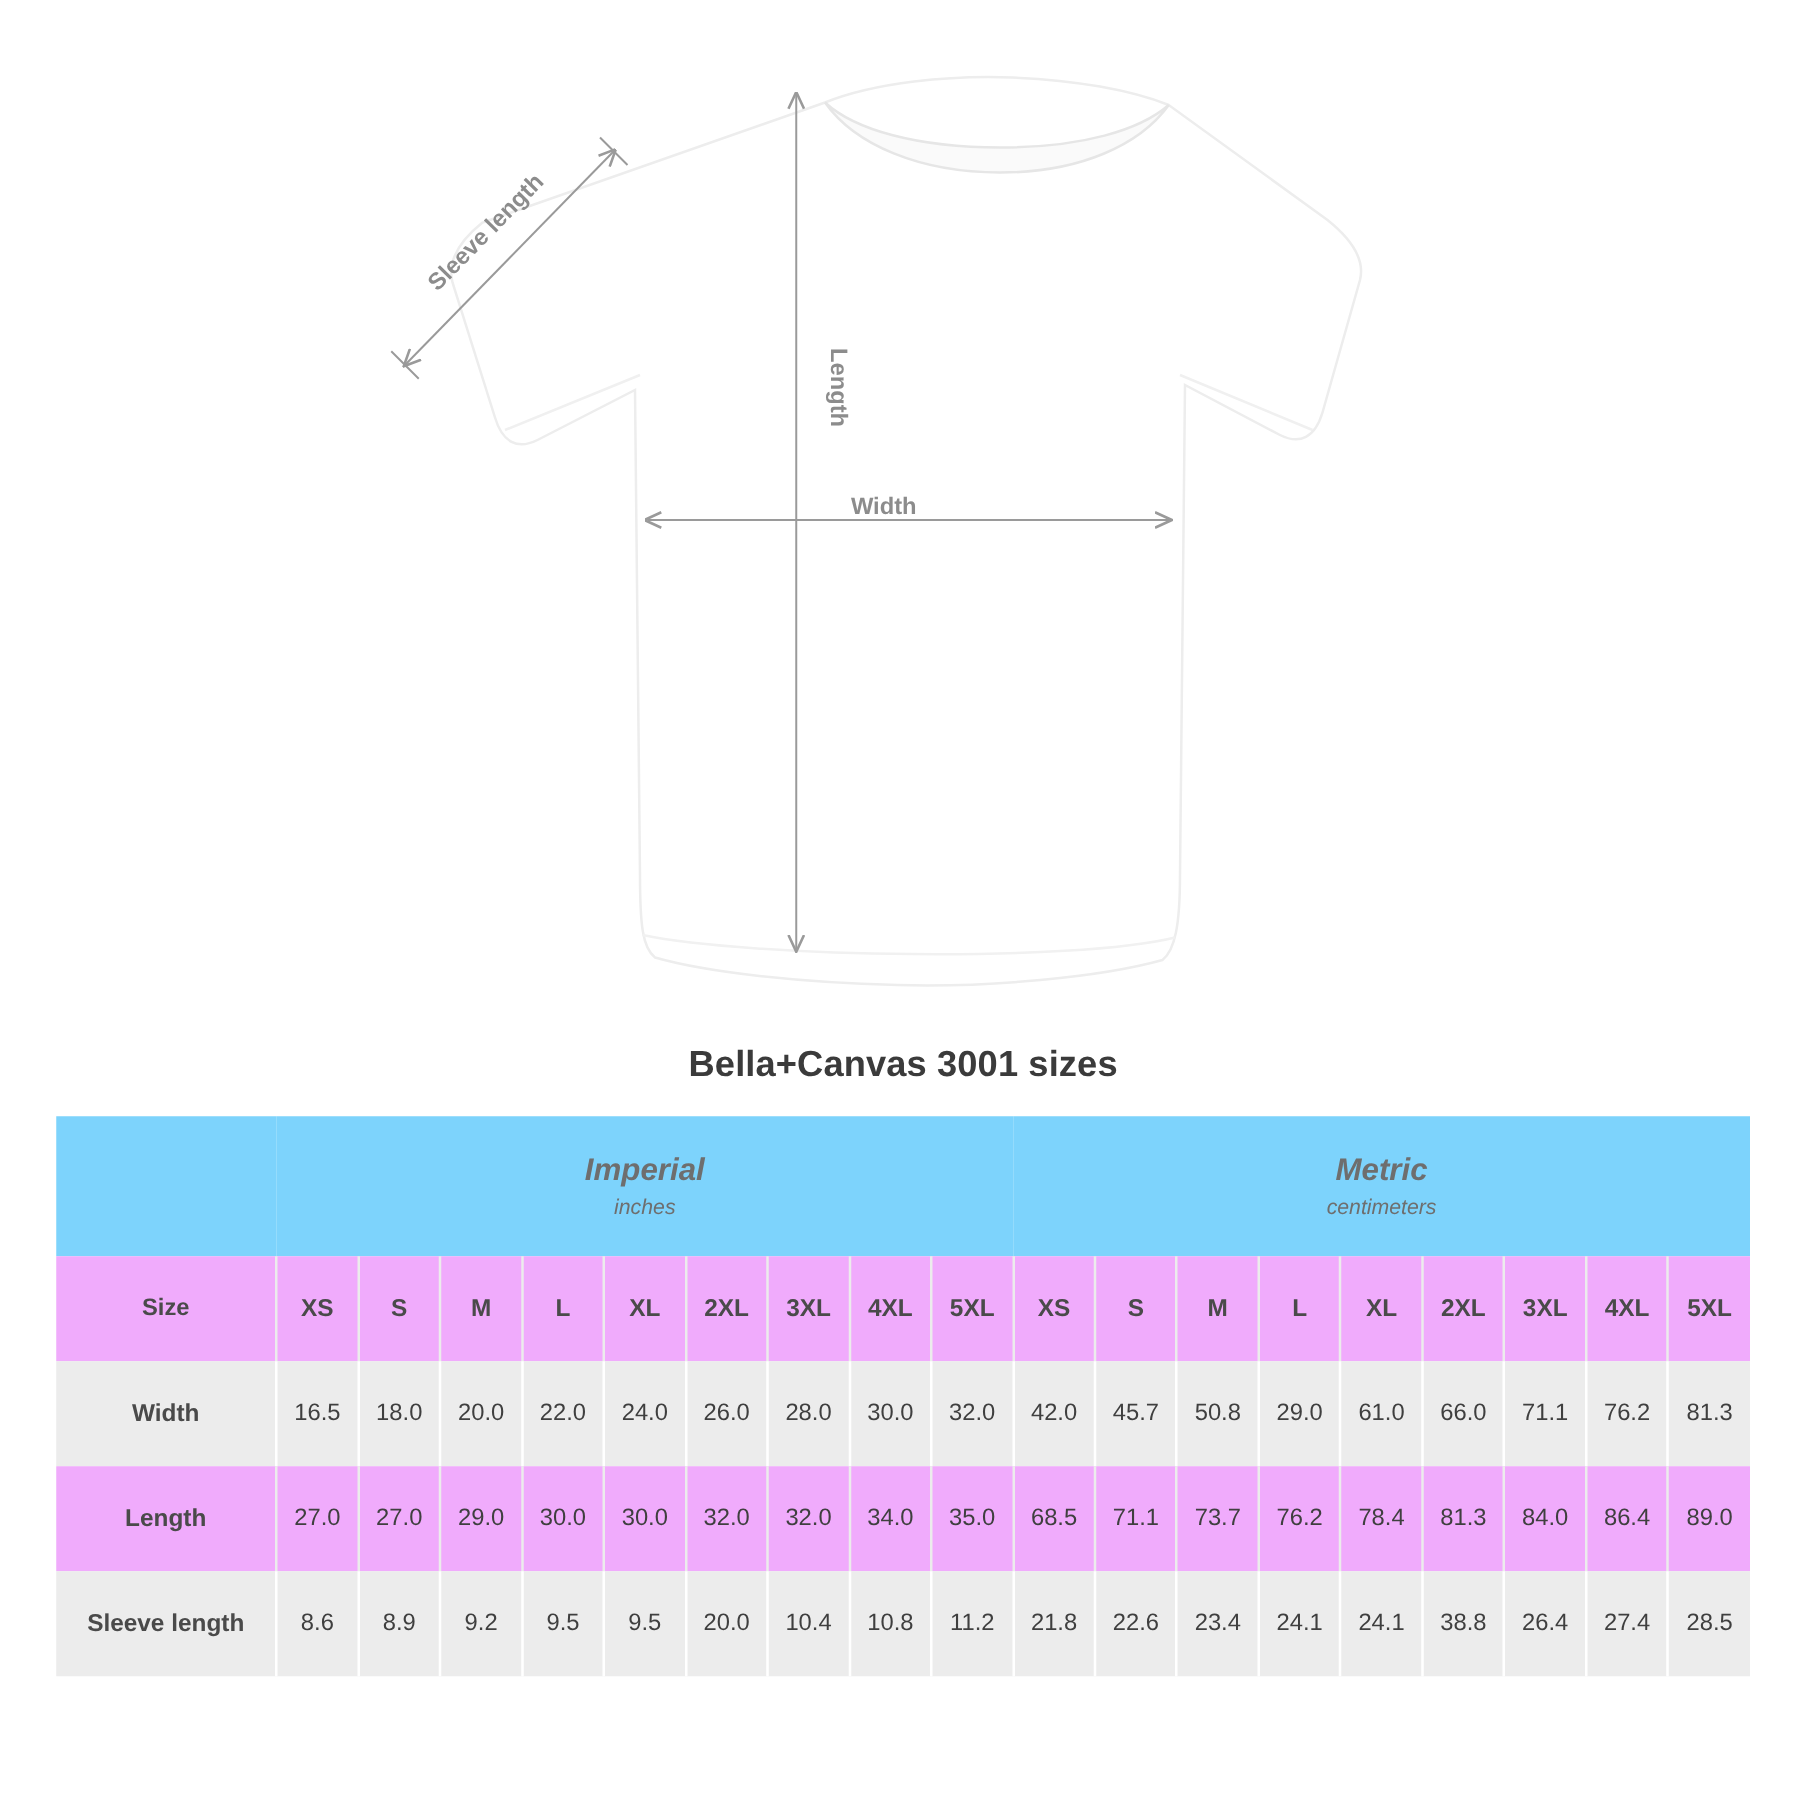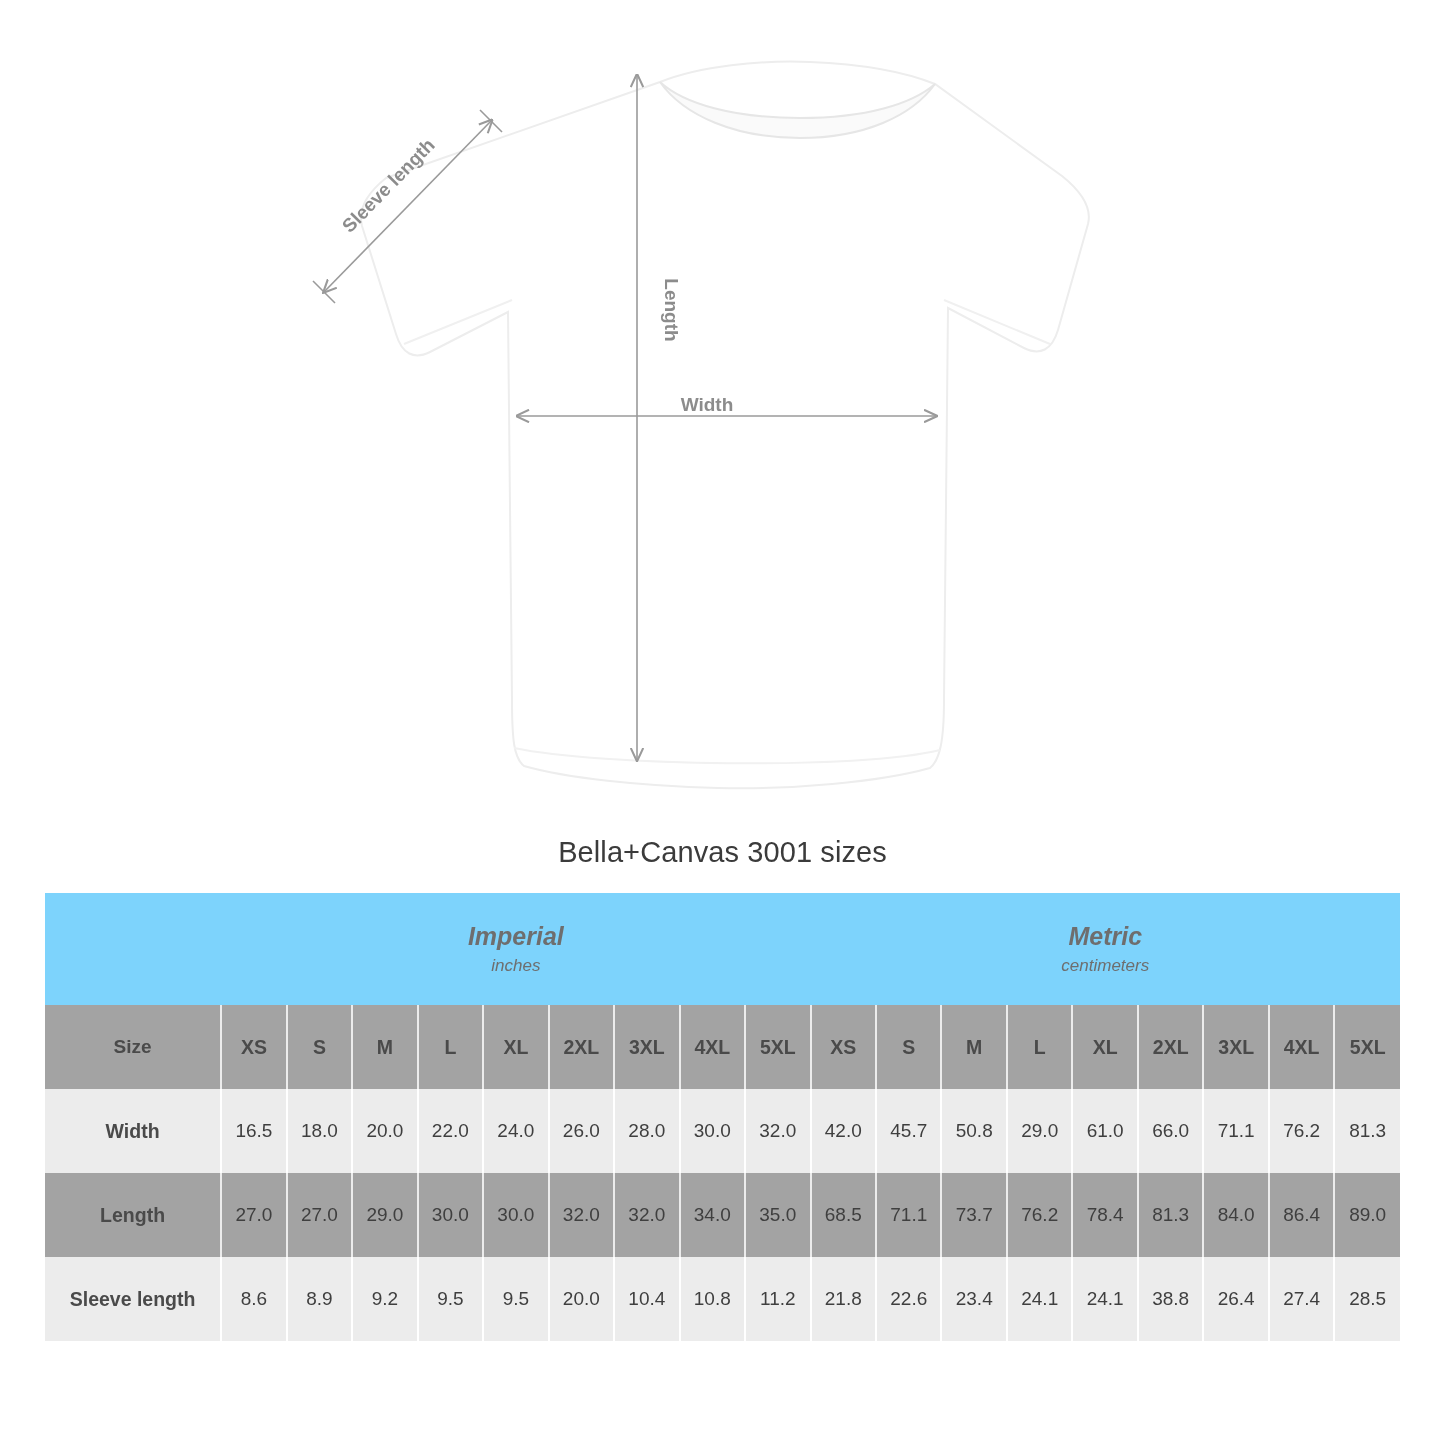--- a/index.html
+++ b/index.html
@@ -32,21 +32,21 @@
     top: 0;
   }
 
   
   .title-block {
     text-align: center;
     margin-top: 16px;
   }
   .chart-title {
     font-size: 29px;
-    font-weight: normal;
+    font-weight: bold;
     color: #3b3b3b;
     letter-spacing: 0.1px;
   }
   .chart-note {
     font-size: 17.5px;
     font-style: italic;
     color: #6e6e6e;
     margin-top: 17px;
   }
 
@@ -97,21 +97,21 @@
     height: 84px;
     font-size: 19px;
     color: #3f3f3f;
   }
   .data-row td.rowlabel {
     font-weight: bold;
     font-size: 19.5px;
     color: #4a4a4a;
   }
   .row-shade td { background: #ececec; }
-  .row-plain td { background: #a3a3a3; }
+  .row-plain td { background: #f0abfc; }
   .head-row td.rowlabel,
   .data-row td.rowlabel {
     text-align: center;
   }
   .cell-divider {
     border-left: 2px solid #ffffff;
   }
   .row-plain td.cell-divider {
     border-left: 2px solid #ececec;
   }

